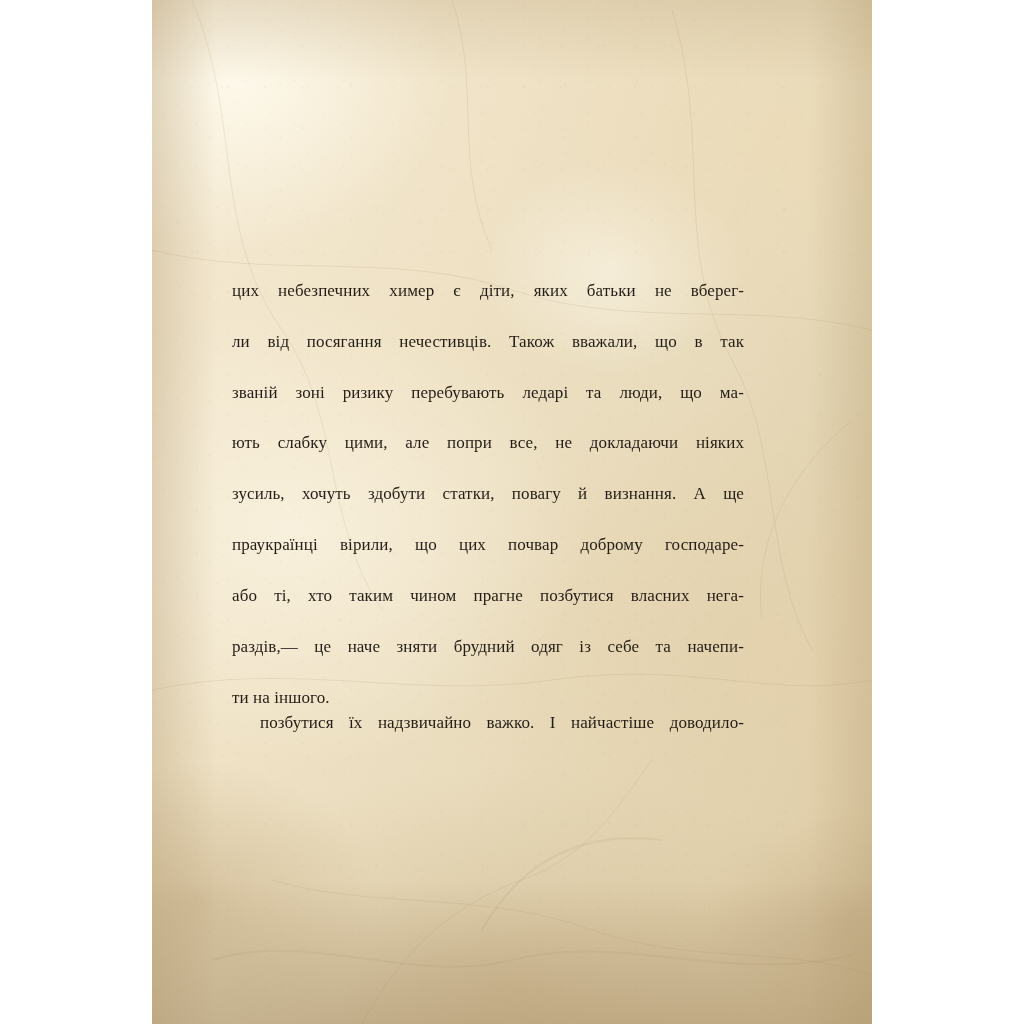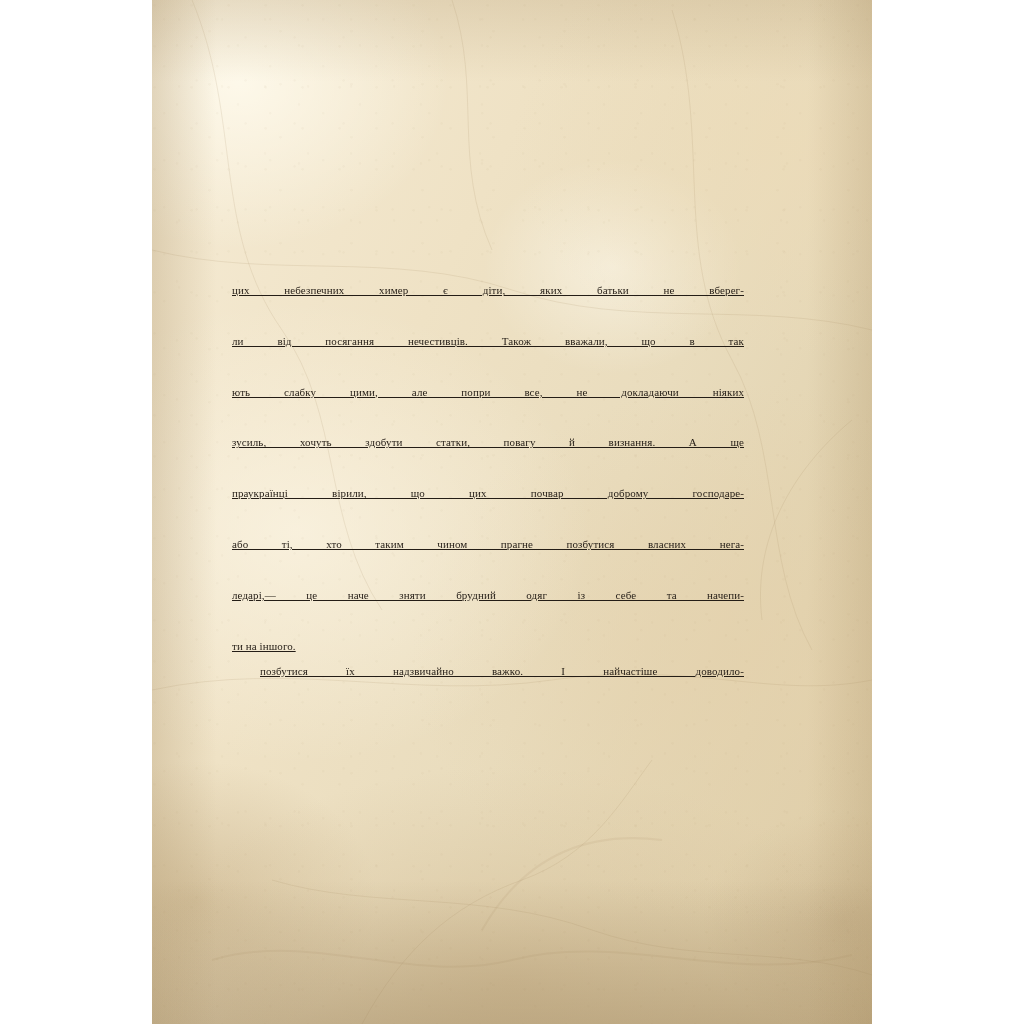--- a/index.html
+++ b/index.html
@@ -76,26 +76,25 @@
       linear-gradient(to bottom, rgba(168,142,98,0.22), rgba(168,142,98,0) 8%, rgba(168,142,98,0) 86%, rgba(150,124,84,0.42));
   }
 
   
   .text-block {
     position: absolute;
     left: 80px;
     top: 278px;
     width: 512px;
     color: #241d16;
-    font-size: 11px;
+    font-size: 17px;
     line-height: 25.4px;
     text-align: justify;
     text-justify: inter-word;
     letter-spacing: 0.1px;
-    text-decoration: underline;
   }
   .text-block p { margin: 0; }
   .text-block p.indent { text-indent: 28px; }
   .para-lines { }
   
   .just-line {
     display: block;
     text-align: justify;
   }
   .just-line::after {
@@ -134,25 +133,26 @@
       </svg>
     </div>
 
     <div class="vignette"></div>
 
     <div class="text-block">
 
       <p class="para-lines">
         <span class="just-line">цих небезпечних химер є діти, яких батьки не вберег-</span>
         <span class="just-line">ли від посягання нечестивців. Також вважали, що в так</span>
+        <span class="just-line">званій зоні ризику перебувають ледарі та люди, що ма-</span>
         <span class="just-line">ють слабку цими, але попри все, не докладаючи ніяких</span>
         <span class="just-line">зусиль, хочуть здобути статки, повагу й визнання. А ще</span>
         <span class="just-line">праукраїнці вірили, що цих почвар доброму господаре-</span>
         <span class="just-line">або ті, хто таким чином прагне позбутися власних нега-</span>
-        <span class="just-line">ледарі,— це наче зняти брудний одяг із себе та начепи-</span>
+        <span class="just-line">раздів,— це наче зняти брудний одяг із себе та начепи-</span>
         <span class="just-line last">ти на іншого.</span>
       </p>
 
       <p class="para-lines indent">
         <span class="just-line">позбутися їх надзвичайно важко. І найчастіше доводило-</span>
       </p>
 
     </div>
 
   </div>

